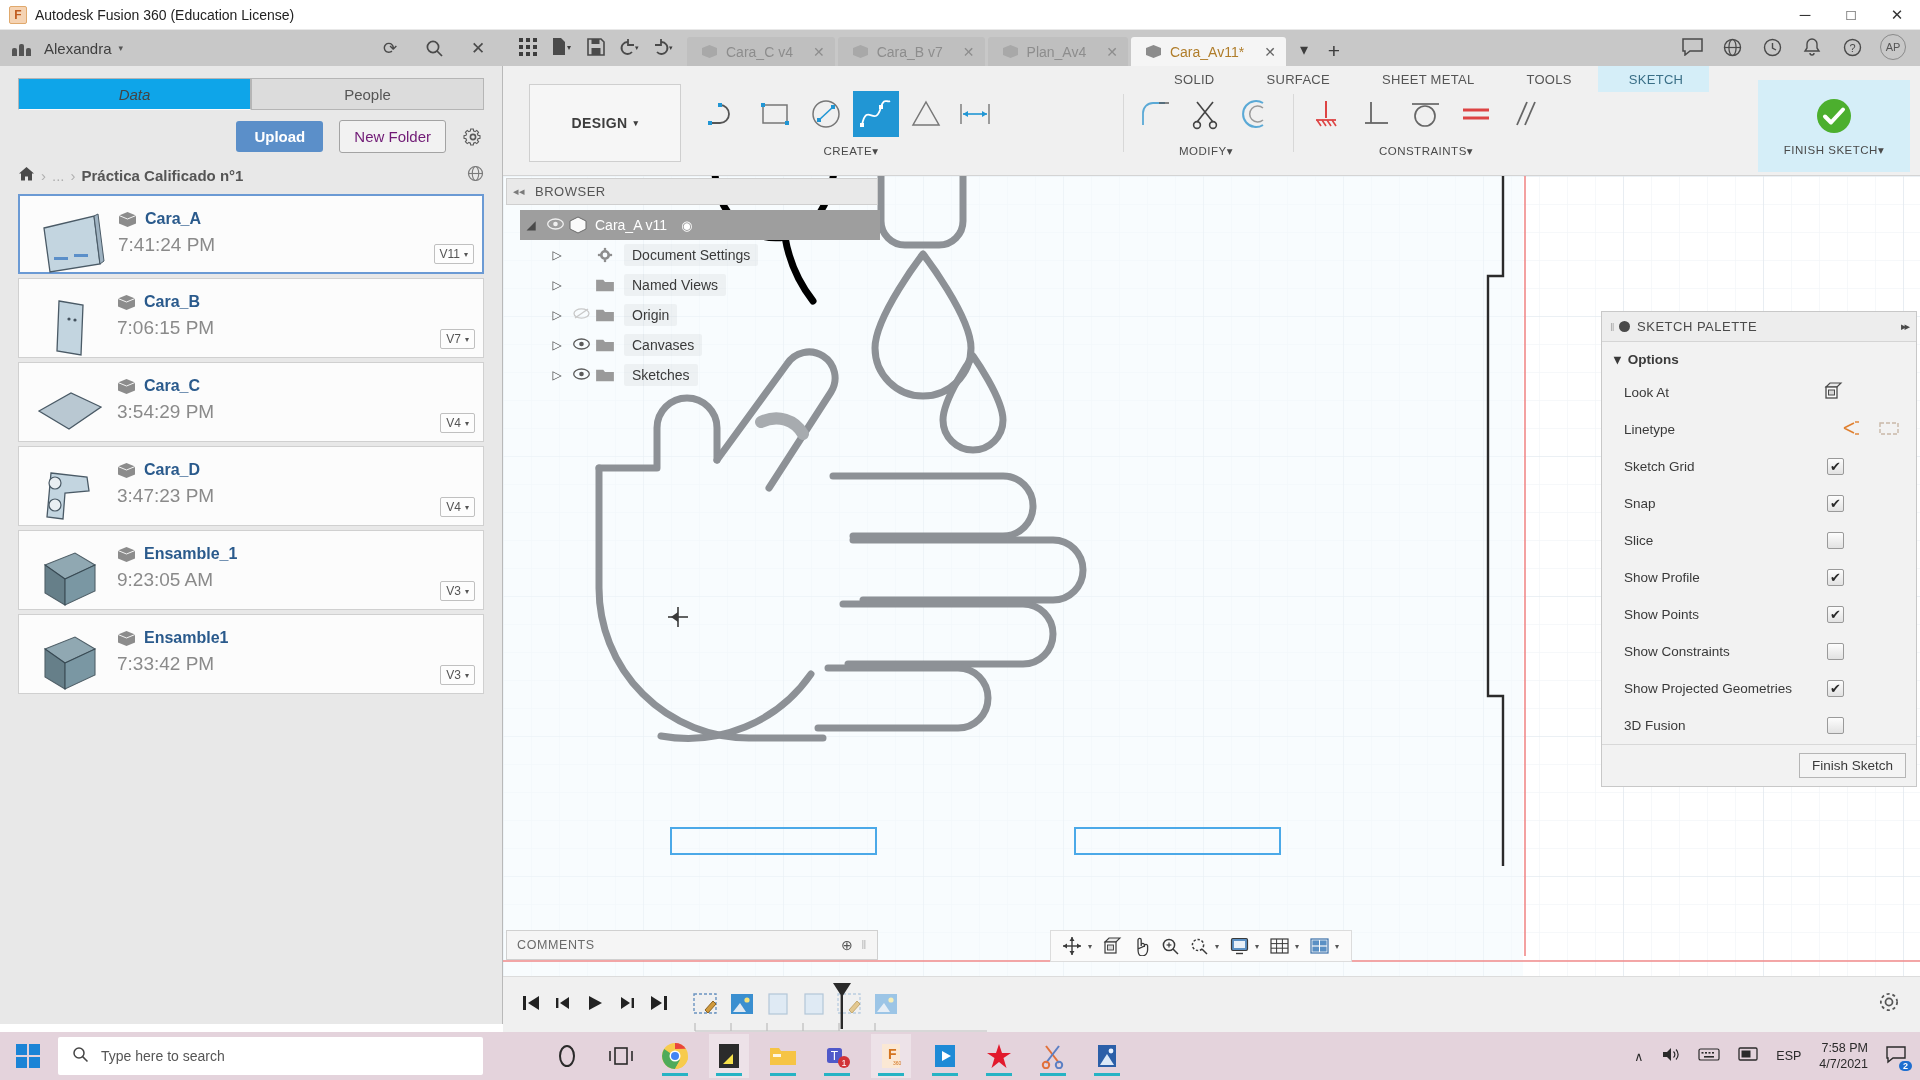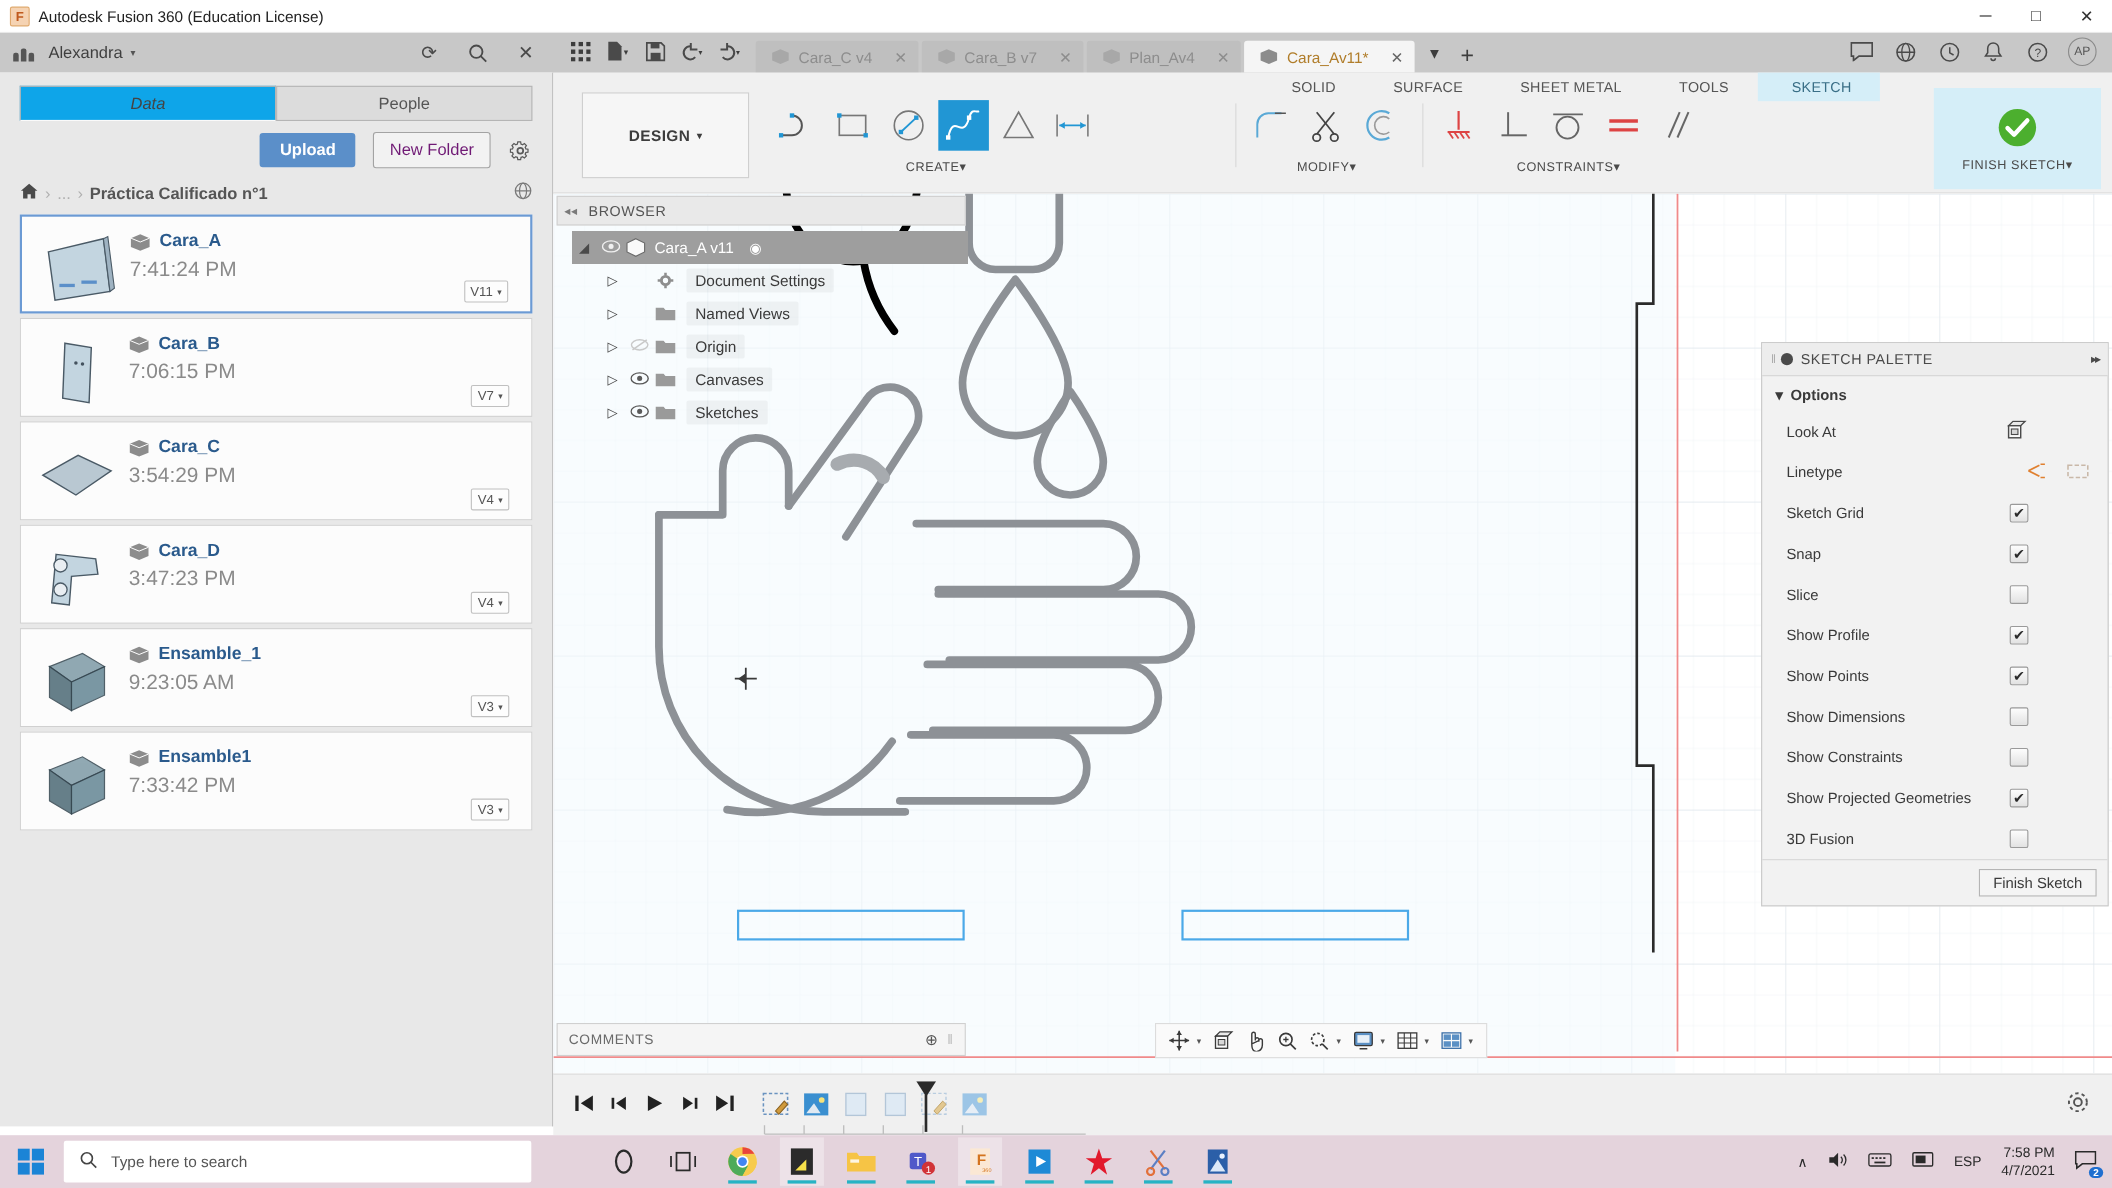--- a/index.html
+++ b/index.html
@@ -60,30 +60,30 @@
      padding:7px 14px; border:1px solid #a3a3a3; border-radius:3px; }
   .btn-gear { width:22px; height:22px; display:flex; align-items:center; justify-content:center;
      color:#5a5a5a; font-size:17px; }
   .dp-crumb { display:flex; align-items:center; gap:6px; padding:4px 18px 8px 18px;
      font-size:15px; color:#555; font-weight:bold; }
   .crumb-sep { color:#b0b0b0; font-weight:normal; }
   .crumb-home { font-size:16px; color:#4a4a4a; }
   .crumb-globe { margin-left:auto; font-size:16px; color:#7a7a7a; font-weight:normal;}
 
   .dp-list { padding:0 18px; }
-  .dp-item { position:relative; height:90px; background:#fcfcfc;
+  .dp-item { position:relative; height:80px; background:#fcfcfc;
      border:1px solid #d0d0d0; margin-bottom:4px; display:flex; align-items:flex-start; }
   .dp-item.selected { border:2px solid #6b9ad4; }
   .dp-thumb { width:78px; height:78px; margin:10px 8px 0 12px; flex:none;
      display:flex; align-items:center; justify-content:center; }
   .dp-meta { padding-top:14px; }
   .dp-name { display:flex; align-items:center; gap:8px; font-size:16px; font-weight:bold; color:#2a5a8c; }
   .cube-ico { width:19px; height:17px; flex:none; }
   .dp-time { font-size:19px; color:#8a8a8a; margin-top:6px; }
-  .dp-ver { position:absolute; right:20px; bottom:8px; font-size:12px; color:#555;
+  .dp-ver { position:absolute; right:8px; bottom:8px; font-size:12px; color:#555;
      border:1px solid #c0c0c0; background:#fdfdfd; padding:2px 5px; border-radius:2px;
      display:flex; align-items:center; gap:4px; }
 
   
   .doc-tabbar { position:absolute; left:503px; top:30px; width:1417px; height:36px;
      background:#c8c8c8; display:flex; align-items:flex-end; }
   .qa-tools { display:flex; align-items:center; gap:4px; padding:0 8px 7px 10px; }
   .qa-ico { width:30px; height:24px; display:flex; align-items:center; justify-content:center;
      color:#3d3d3d; font-size:16px; }
   .dtab { height:29px; min-width:0; display:flex; align-items:center; gap:8px;
@@ -914,26 +914,20 @@
           <span class="chk">✔</span>
         </span>
     </div>
     <div class="sk-row">
       <span>Show Points</span>
       <span class="ctl" style="padding-right:56px;">
           <span class="chk">✔</span>
         </span>
     </div>
     <div class="sk-row">
-      <span>Show Dimensions</span>
-      <span class="ctl" style="padding-right:56px;">
-          <span class="chk"></span>
-        </span>
-    </div>
-    <div class="sk-row">
       <span>Show Constraints</span>
       <span class="ctl" style="padding-right:56px;">
           <span class="chk"></span>
         </span>
     </div>
     <div class="sk-row">
       <span>Show Projected Geometries</span>
       <span class="ctl" style="padding-right:56px;">
           <span class="chk">✔</span>
         </span>

